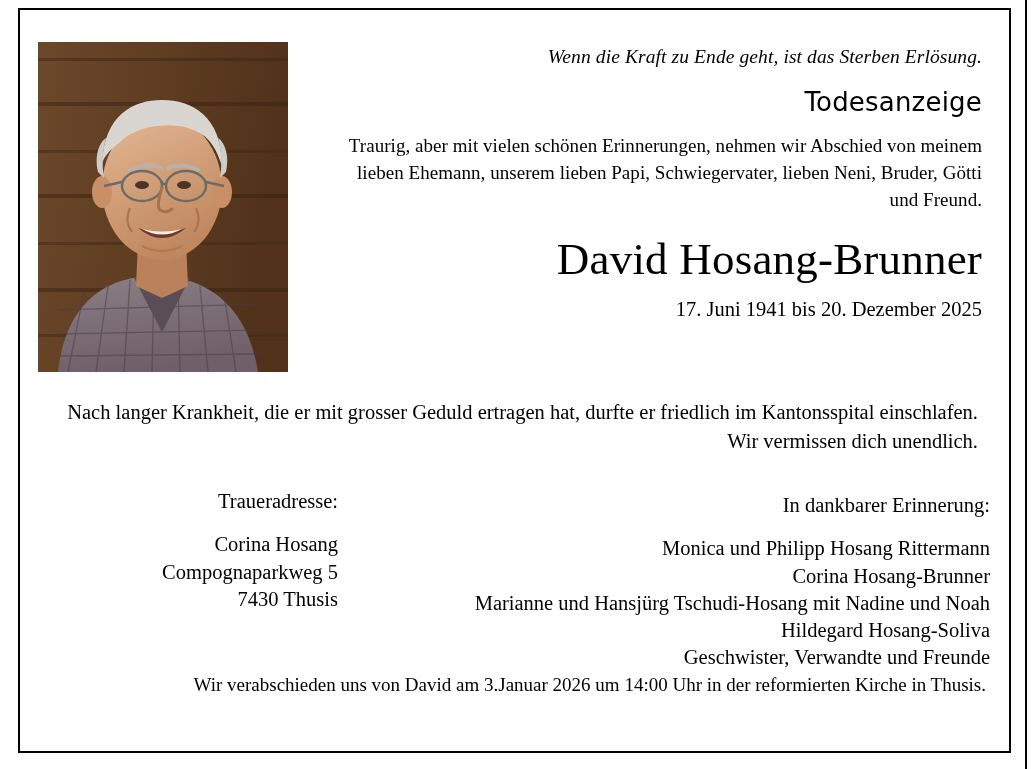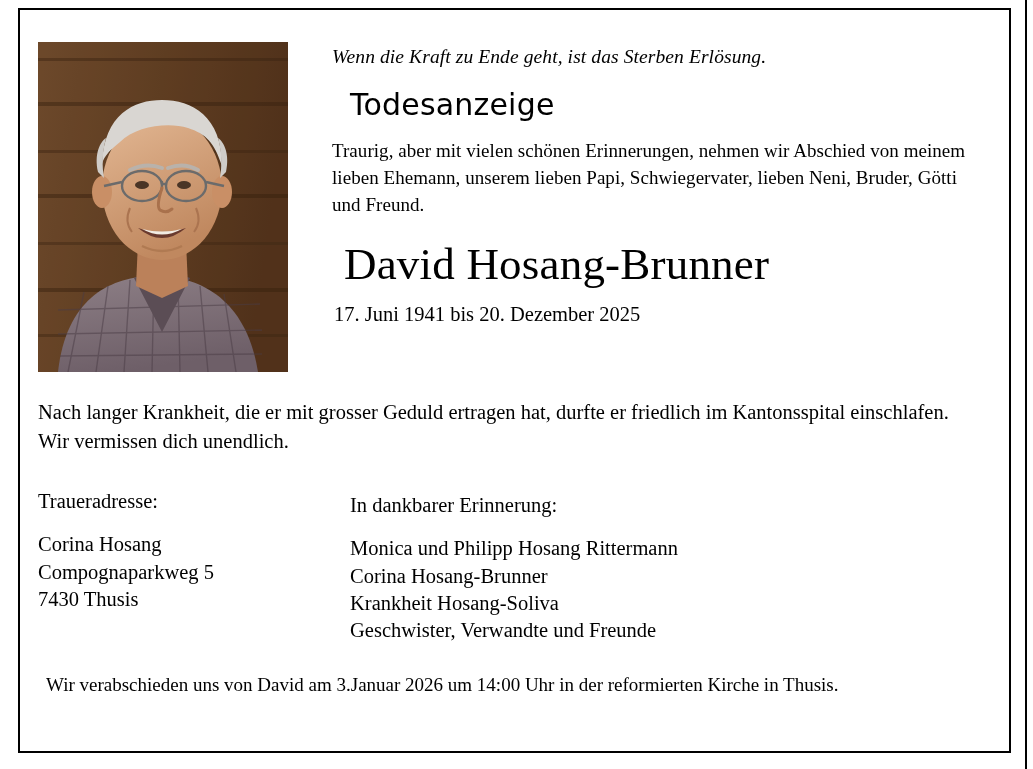--- a/index.html
+++ b/index.html
@@ -22,20 +22,21 @@
     height: 745px;
     border: 2px solid #000000;
     box-sizing: border-box;
     background: #ffffff;
   }
   .inner {
     position: relative;
     width: 100%;
     height: 100%;
     padding: 0;
+    text-align: right;
   }
 
   
   .photo {
     position: absolute;
     left: 18px;
     top: 32px;
     width: 250px;
     height: 330px;
     overflow: hidden;
@@ -51,21 +52,21 @@
     width: 650px;
   }
   .motto {
     font-style: italic;
     font-size: 19.5px;
     line-height: 1.3;
     letter-spacing: 0.1px;
   }
   .title-todesanzeige {
     font-family: "DejaVu Sans", sans-serif;
-    font-size: 30px;
+    font-size: 26px;
     font-weight: normal;
     letter-spacing: 0.2px;
     margin-top: 18px;
     margin-left: 18px;
   }
   .intro {
     font-size: 19px;
     line-height: 1.42;
     margin-top: 16px;
     letter-spacing: 0.05px;
@@ -246,21 +247,22 @@
       <div class="col-left">
         <div class="col-heading">Traueradresse:</div>
         <div class="col-line">Corina Hosang</div>
         <div class="col-line">Compognaparkweg 5</div>
         <div class="col-line">7430 Thusis</div>
       </div>
       <div class="col-right">
         <div class="col-heading">In dankbarer Erinnerung:</div>
         <div class="col-line">Monica und Philipp Hosang Rittermann</div>
         <div class="col-line">Corina Hosang-Brunner</div>
-        <div class="col-line">Krankheit Hosang-Soliva</div>
+        <div class="col-line">Marianne und Hansjürg Tschudi-Hosang mit Nadine und Noah</div>
+        <div class="col-line">Hildegard Hosang-Soliva</div>
         <div class="col-line">Geschwister, Verwandte und Freunde</div>
       </div>
     </div>
 
     <div class="para-farewell">Wir verabschieden uns von David am 3.Januar 2026 um 14:00 Uhr in der reformierten Kirche in Thusis.</div>
 
   </div>
 </div>
 
 <div class="page-edge"></div>

